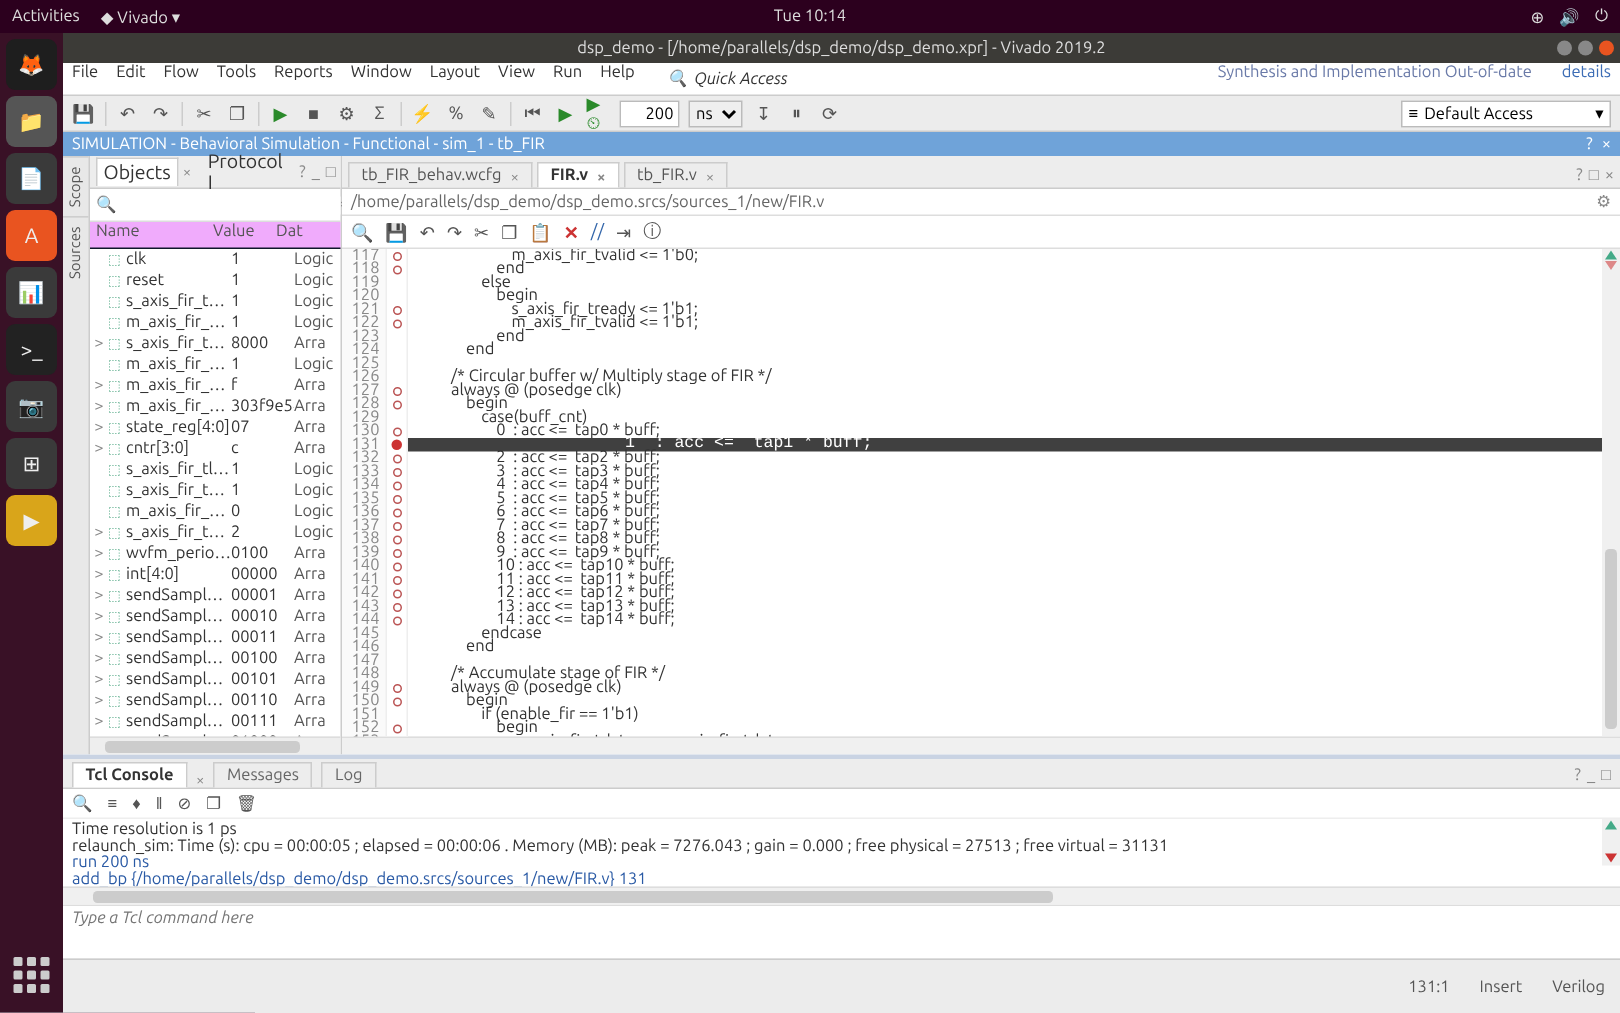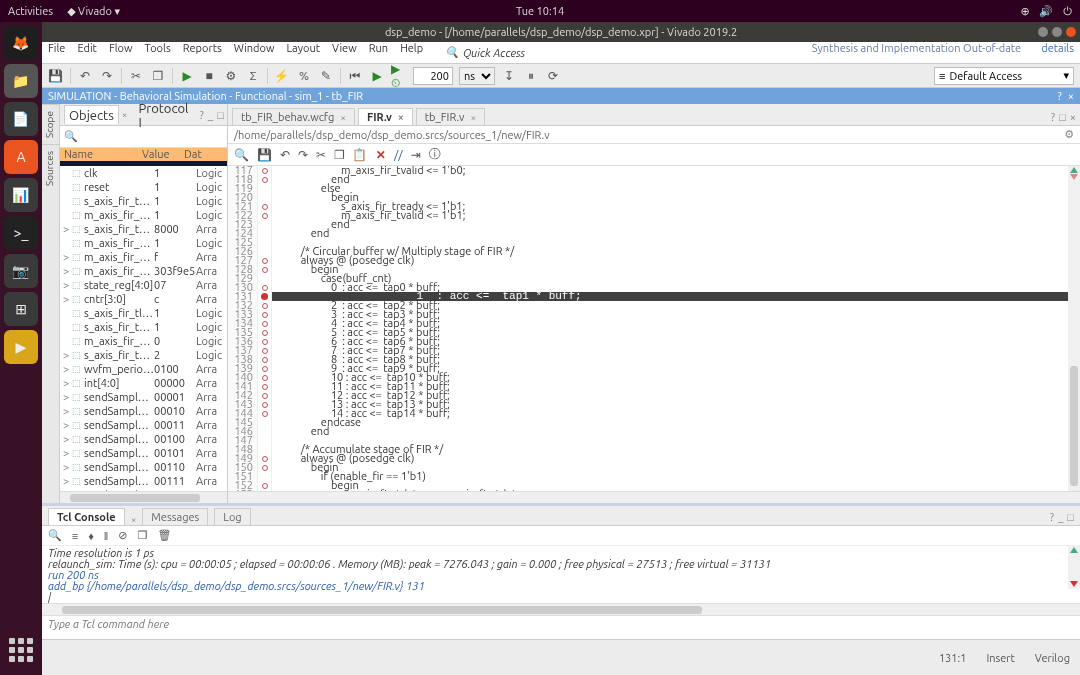--- a/index.html
+++ b/index.html
@@ -58,21 +58,21 @@
 
 
 .objects { width: 168px; background: #fff; border-right: 1px solid #ccc; display: flex; flex-direction: column; }
 .panel-tabs { height: 22px; display: flex; align-items: center; border-bottom: 1px solid #ccc; background: #ededed; padding: 0 4px; gap: 6px; }
 .panel-tabs .tab { font-size: 13px; color: #333; padding: 2px 4px; border: 1px solid transparent; border-bottom: none; }
 .panel-tabs .tab.active { background: #fff; border-color: #ccc; }
 .panel-tabs .x { color: #888; font-size: 10px; margin-left: -3px; }
 .panel-tabs .icons { margin-left: auto; display: flex; gap: 4px; color: #888; }
 .obj-search { height: 22px; display: flex; align-items: center; padding: 0 4px; border-bottom: 1px solid #ddd; }
 .obj-search input { flex: 1; border: none; outline: none; font-size: 11px; }
-.obj-head { height: 18px; display: flex; border-bottom: 5px solid #0f172a; background: #fdba74; font-size: 10px; color: #555; justify-content: space-between; }
+.obj-head { height: 18px; display: flex; border-bottom: 1px solid #0f172a; background: #f0abfc; font-size: 10px; color: #555; justify-content: space-between; }
 .obj-head div:nth-child(1) { width: 82px; padding-left: 4px; }
 .obj-head div:nth-child(2) { width: 42px; }
 .obj-head div:nth-child(3) { flex: 1; }
 .obj-list { flex: 1; overflow: auto; }
 .obj-row { display: flex; height: 14px; align-items: center; font-size: 10px; color: #333; }
 .obj-row .exp { width: 12px; text-align: center; color: #888; }
 .obj-row .ic { width: 12px; color: #5a8; font-size: 9px; }
 .obj-row .nm { width: 70px; white-space: nowrap; overflow: hidden; text-overflow: ellipsis; }
 .obj-row .vl { width: 42px; white-space: nowrap; overflow: hidden; }
 .obj-row .dt { flex: 1; white-space: nowrap; overflow: hidden; color: #555; }
@@ -109,28 +109,28 @@
 .ed-vscroll .thumb { position: absolute; top: 200px; width: 8px; left: 2px; height: 120px; background: #ccc; border-radius: 3px; }
 .ed-hscroll { height: 12px; background: #f0f0f0; border-top: 1px solid #ddd; }
 
 
 .tcl { height: 136px; border-top: 3px solid #c9d3e3; display: flex; flex-direction: column; background: #fff; }
 .tcl-tabs { height: 20px; display: flex; align-items: flex-end; border-bottom: 1px solid #ccc; background: #ededed; padding: 0 6px; gap: 6px; }
 .tcl-tabs .tab { font-size: 11px; padding: 2px 8px; border: 1px solid #ccc; border-bottom: none; background: #ededed; color: #666; }
 .tcl-tabs .tab.active { background: #fff; font-weight: bold; color: #333; }
 .tcl-tabs .right-icons { margin-left: auto; display: flex; gap: 4px; color: #888; padding-bottom: 2px; }
 .tcl-tools { height: 20px; display: flex; align-items: center; gap: 10px; padding: 0 6px; border-bottom: 1px solid #eee; color: #555; }
-.tcl-body { flex: 1; font-family: monospace; font-size: 10px; padding: 2px 6px; color: #333; line-height: 11px; position: relative; overflow: hidden; font-style: italic; }
+.tcl-body { flex: 1; font-family: monospace; font-size: 10px; padding: 2px 6px; color: #333; line-height: 11px; position: relative; overflow: hidden; }
 .tcl-body .blue { color: #2a5aa5; }
 .tcl-vscroll { position: absolute; right: 0; top: 0; bottom: 14px; width: 12px; background: #f0f0f0; }
 .tcl-vscroll .aup2 { width: 0; height: 0; border-left: 4px solid transparent; border-right: 4px solid transparent; border-bottom: 6px solid #4a8; margin: 1px auto; }
 .tcl-vscroll .adn2 { width: 0; height: 0; border-left: 4px solid transparent; border-right: 4px solid transparent; border-top: 6px solid #c33; margin: 1px auto; position: absolute; bottom: 1px; left: 2px; }
 .tcl-hscroll { height: 12px; background: #f0f0f0; border-top: 1px solid #ddd; position: relative; }
 .tcl-hscroll .thumb { position: absolute; left: 20px; width: 640px; top: 2px; height: 8px; background: #ccc; border-radius: 3px; }
-.tcl-input { height: 24px; border-top: 1px solid #ddd; padding: 2px 6px; }
+.tcl-input { height: 36px; border-top: 1px solid #ddd; padding: 2px 6px; }
 .tcl-input input { width: 100%; border: none; outline: none; font-size: 11px; color: #999; font-style: italic; }
 
 
 .statusbar { height: 36px; background: #ececec; border-top: 1px solid #ccc; display: flex; align-items: center; justify-content: flex-end; gap: 20px; padding: 0 10px; font-size: 10px; color: #555; }
 </style>
 </head>
 <body>
 
 <div class="ubuntu-bar">
   <div class="left">

